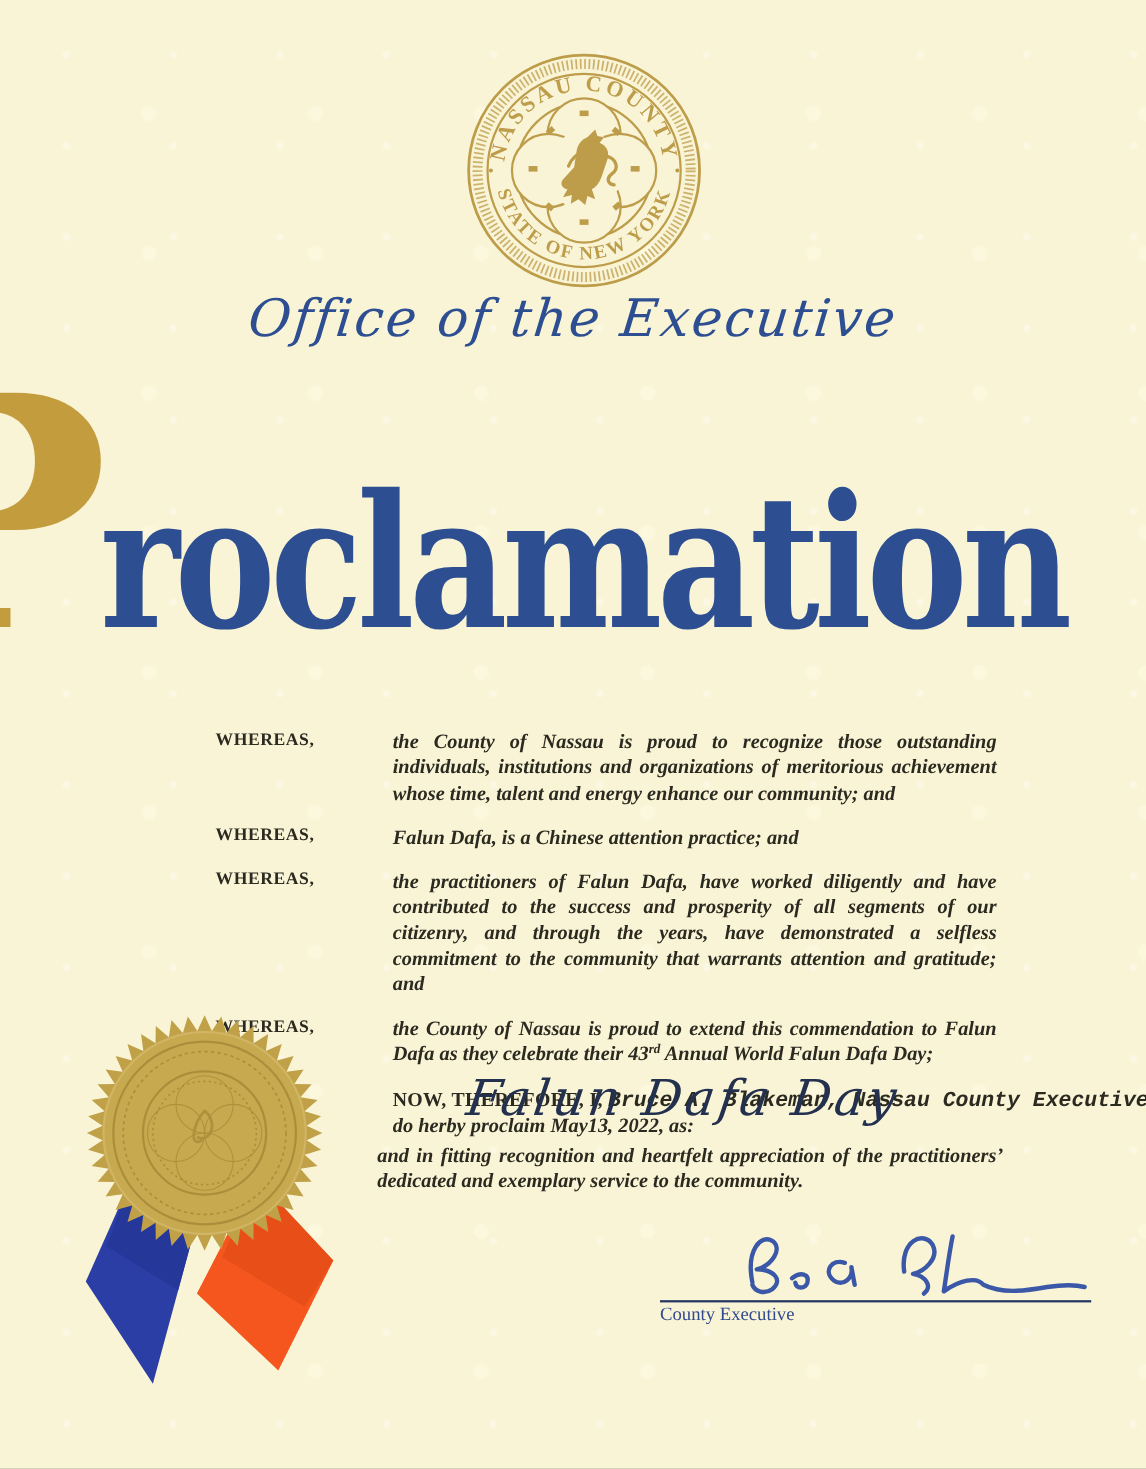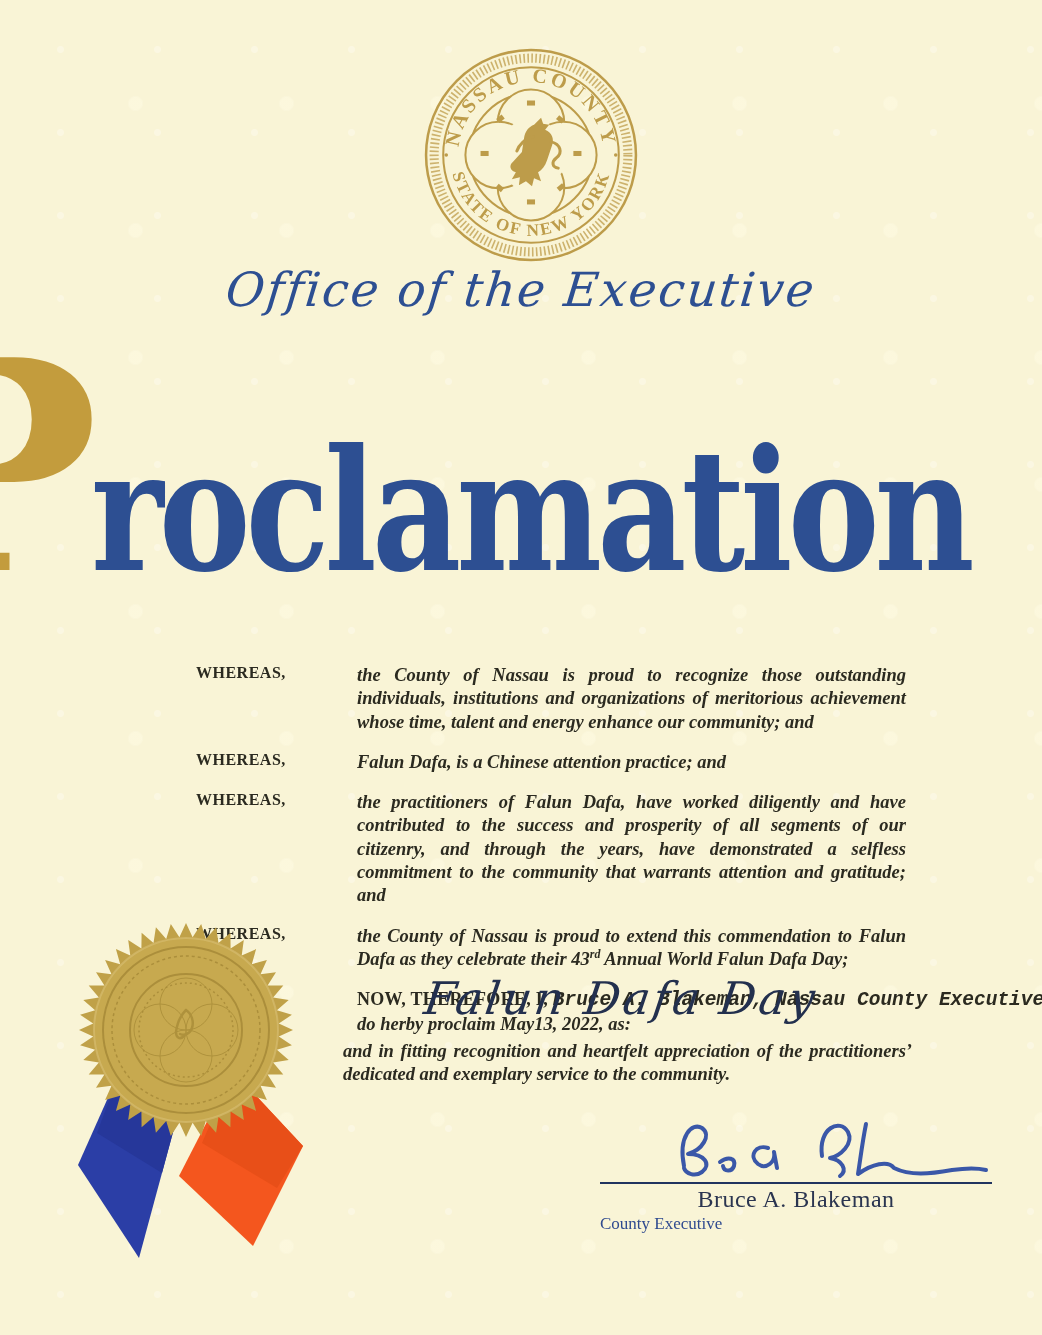--- a/index.html
+++ b/index.html
@@ -267,17 +267,16 @@
     <svg class="sig-scrawl" viewBox="0 0 392 70">
       <g fill="none" stroke="#3a57a8" stroke-width="4" stroke-linecap="round" stroke-linejoin="round">
         <path d="M84,52 C78,22 92,8 102,14 C112,21 102,36 88,40 C104,40 112,50 102,58 C95,63 86,60 84,54"></path>
         <path d="M120,48 C128,42 136,44 134,52 C132,58 124,58 123,52"></path>
         <path d="M168,34 C156,30 148,42 158,50 C166,56 176,48 174,38 L177,54"></path>
         <path d="M222,42 C218,14 240,4 248,18 C254,30 240,42 230,44 C242,46 248,56 240,62"></path>
         <path d="M266,10 C262,30 260,48 258,60 C272,50 288,46 294,54 C310,62 330,60 352,56 C366,54 378,54 386,56"></path>
       </g>
     </svg>
     <div class="sig-rule"></div>
-    <div class="sig-name">Bruce A. Blakeman</div>
     <div class="sig-title">County Executive</div>
   </div>
 
 </div>
 
 </body></html>

